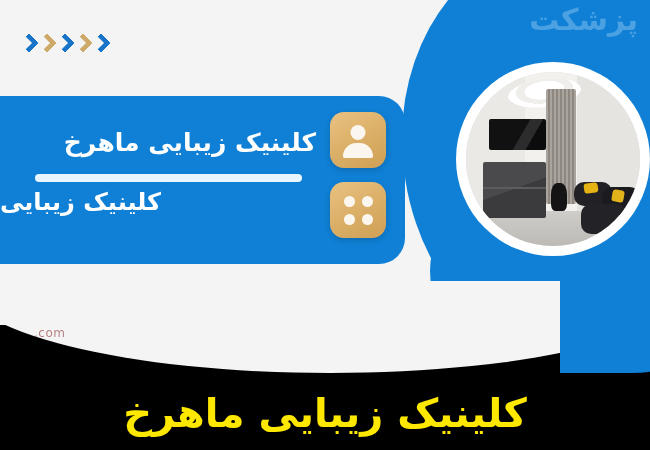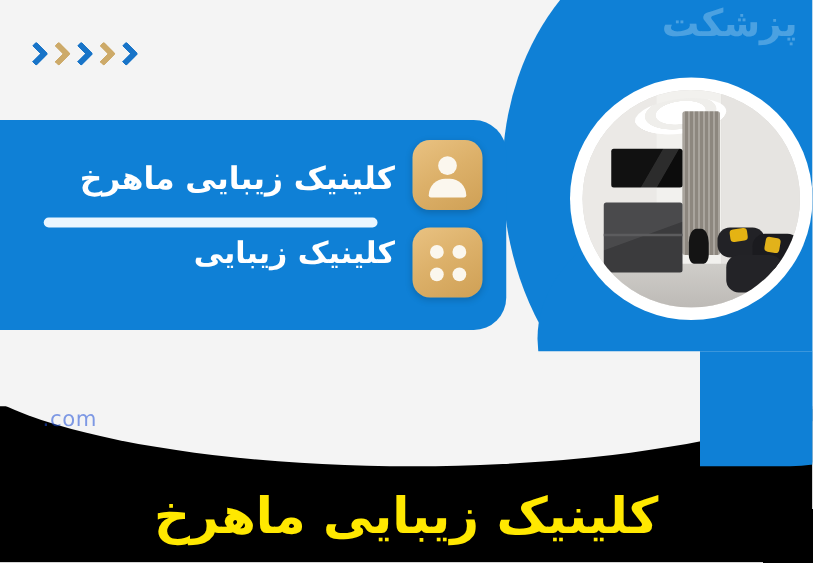--- a/index.html
+++ b/index.html
@@ -152,21 +152,21 @@
     z-index:7;text-align:right;padding-right:14px;box-sizing:border-box;
     color:#ffffff;font-size:25px;font-weight:bold;
     direction:rtl;letter-spacing:0;white-space:nowrap;
   }
   .rule{
     position:absolute;left:35px;top:174px;width:267px;height:8px;
     background:#eaf6ff;border-radius:5px;z-index:7;
   }
   .subtitle{
     position:absolute;left:0;top:188px;width:330px;
-    z-index:7;text-align:right;padding-right:14px;box-sizing:border-box;
+    z-index:7;text-align:left;padding-right:14px;box-sizing:border-box;
     color:#ffffff;font-size:24px;font-weight:bold;
     direction:rtl;white-space:nowrap;
   }
 
   
   .chev-group{position:absolute;z-index:5;display:flex;}
   .chev-top{left:22px;top:34px;gap:7px;}
   .chev-bot{left:364px;top:302px;gap:7px;}
   .chev{
     width:11px;height:24px;position:relative;
@@ -210,21 +210,21 @@
   
   .wm-logo{
     position:absolute;right:12px;top:4px;z-index:14;
     opacity:.34;color:#bfe2f7;font-size:30px;direction:rtl;
     font-weight:bold;line-height:1.05;text-align:center;
     pointer-events:none;
     margin-left:28px;
   }
   .wm-url{
     position:absolute;left:34px;top:326px;z-index:13;
-    color:#1d4ed8;opacity:.55;font-size:17px;letter-spacing:.5px;
+    color:#7f1d1d;opacity:.55;font-size:12px;letter-spacing:.5px;
     pointer-events:none;
   }
 </style>
 </head>
 <body>
 
 <div id="stage">
 
   <div class="blue-blob"></div>
   <div class="blue-blob-2"></div>

